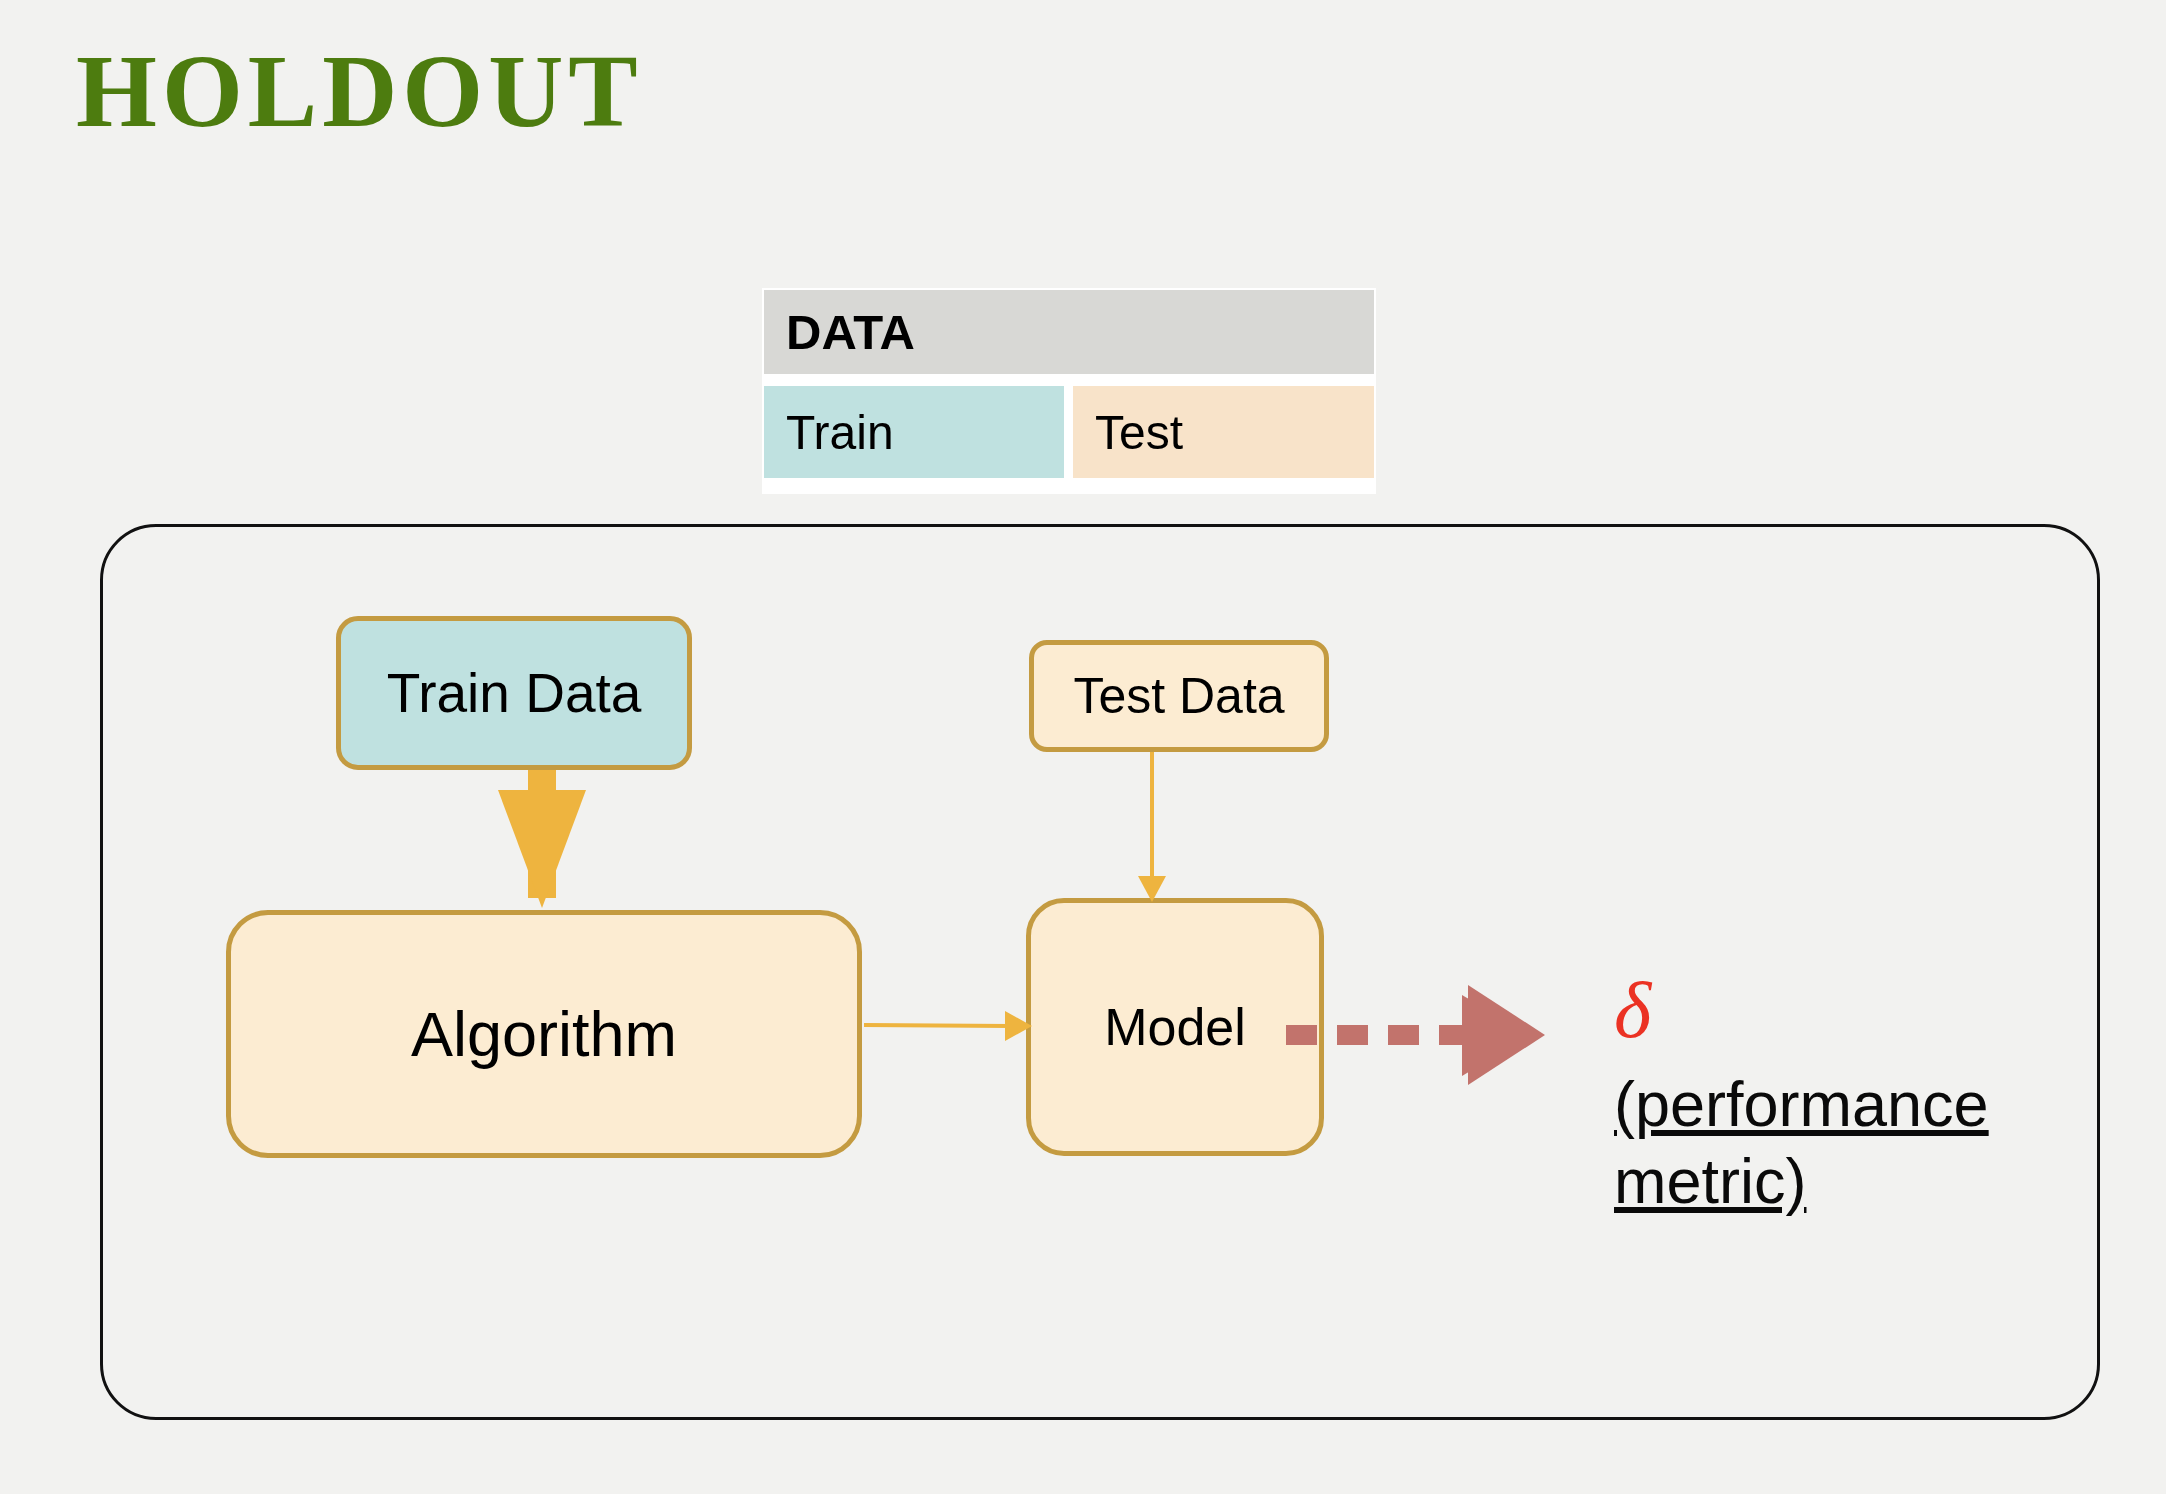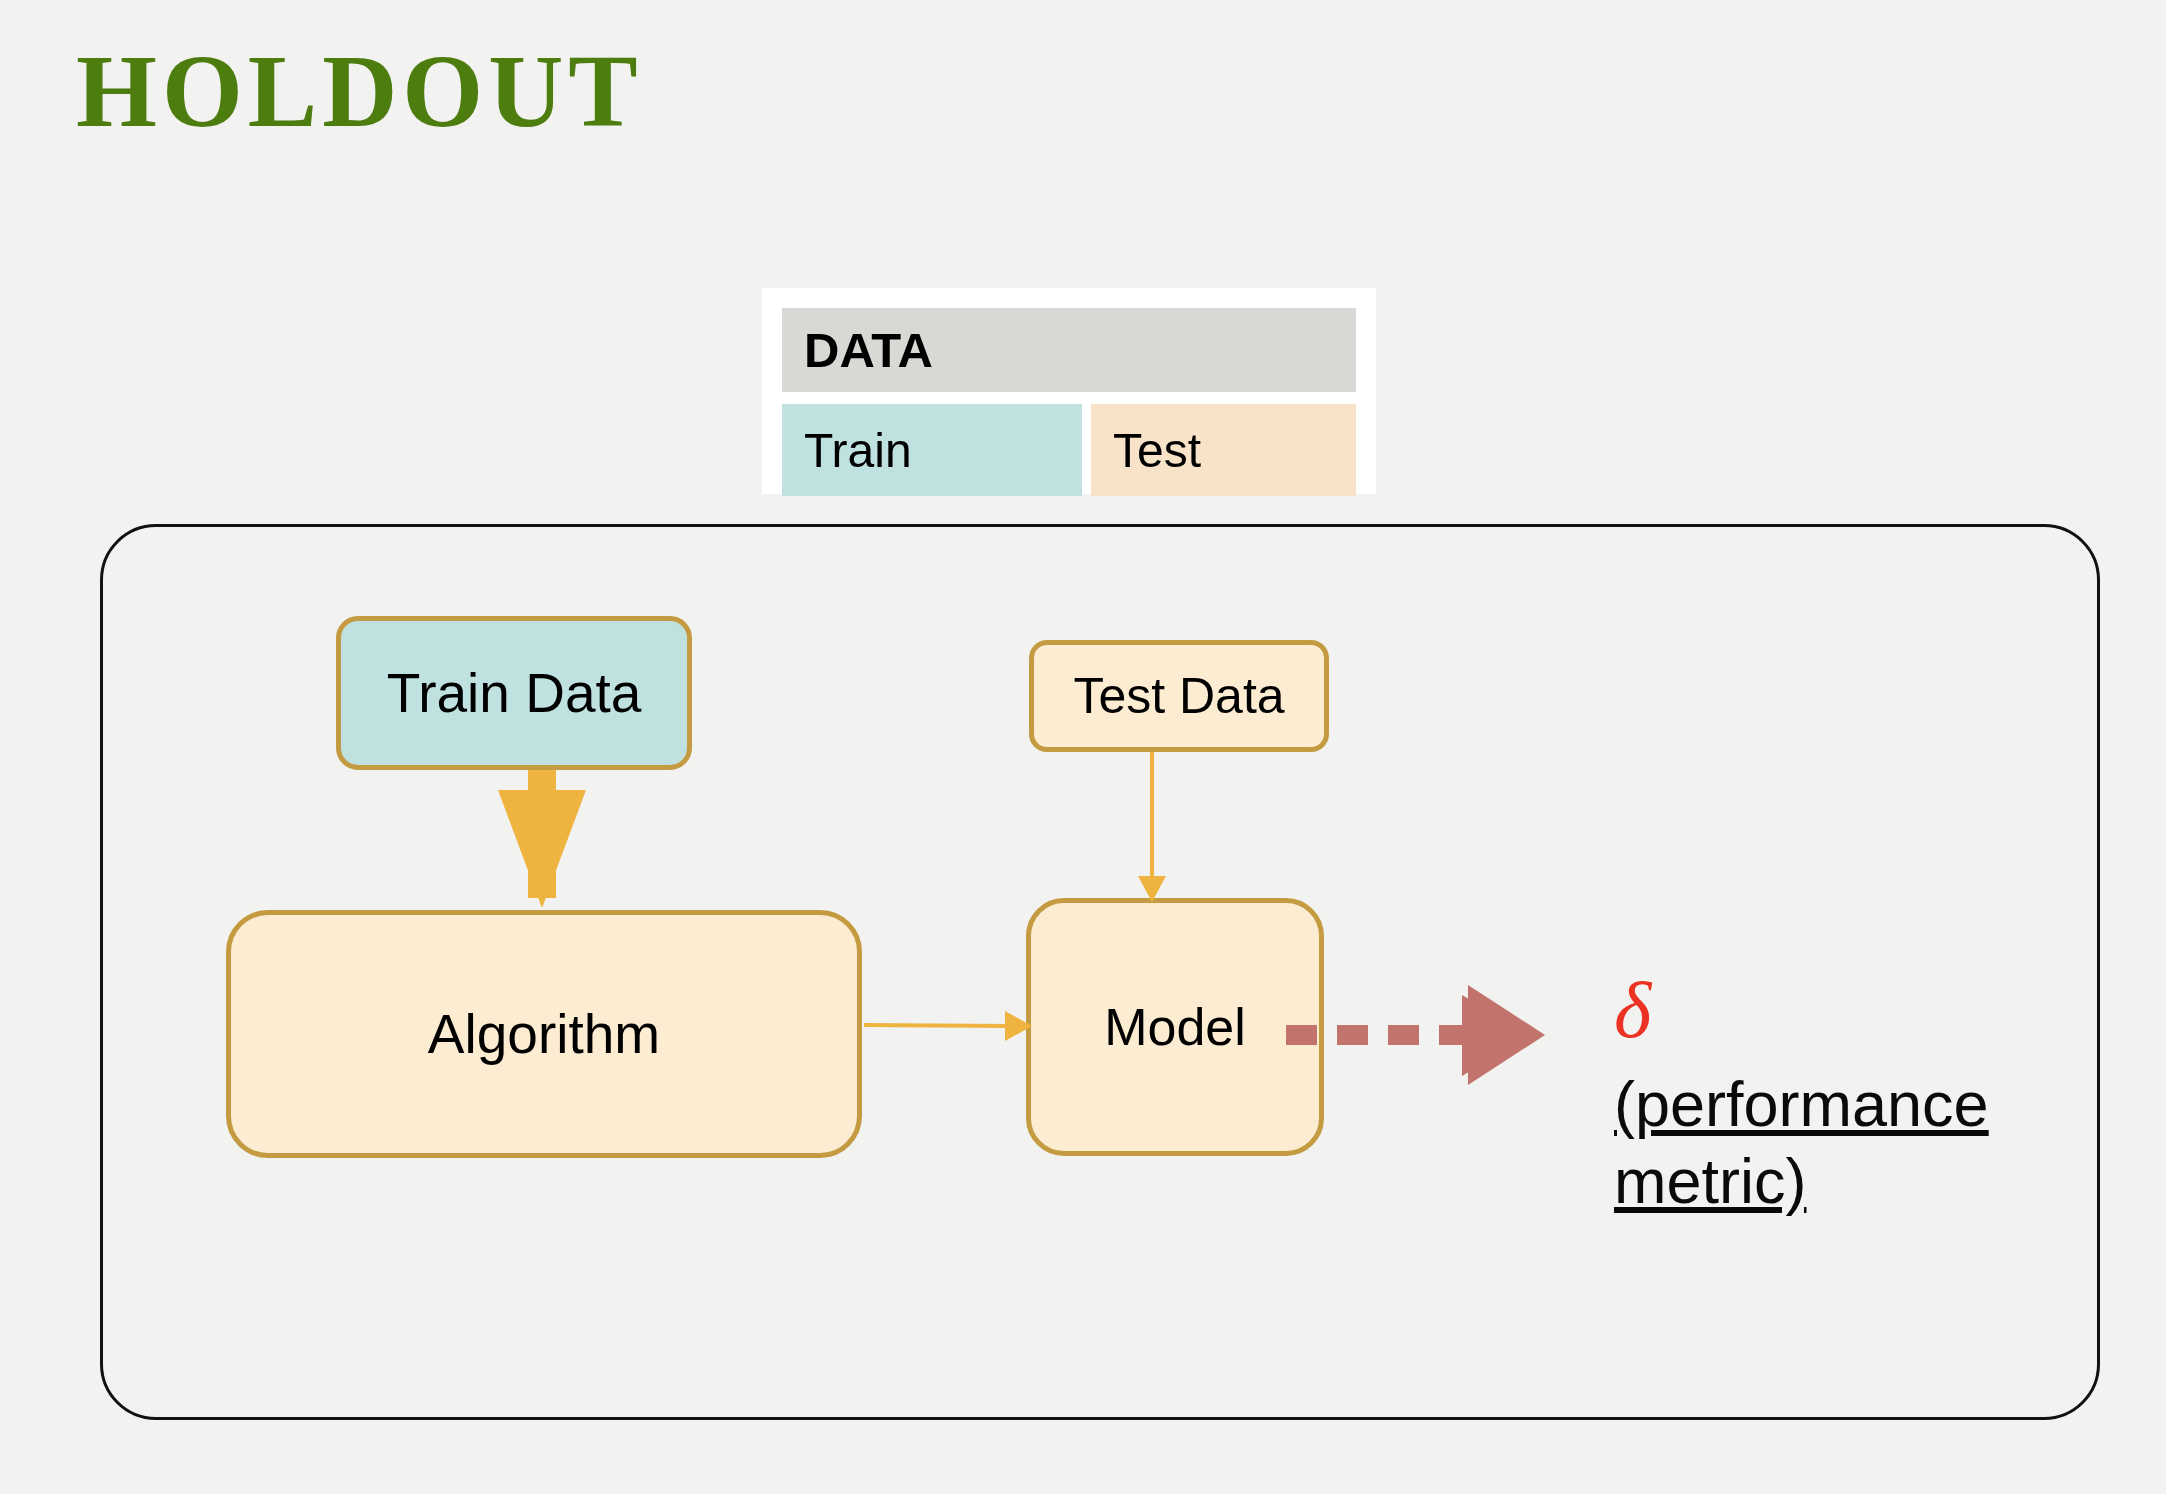--- a/index.html
+++ b/index.html
@@ -32,21 +32,21 @@
 
   
   #data-table {
     position: absolute;
     left: 762px;
     top: 288px;
     width: 614px;
     height: 206px;
     background: #ffffff;
     box-sizing: border-box;
-    padding: 20px;
+    padding: 2px;
   }
   #data-header-row {
     width: 100%;
     height: 84px;
     background: #d8d8d5;
     box-sizing: border-box;
     display: flex;
     align-items: center;
     padding-left: 22px;
   }
@@ -124,21 +124,21 @@
     font-size: 50px;
   }
   #box-algorithm {
     left: 226px;
     top: 910px;
     width: 636px;
     height: 248px;
     background: #fcecd2;
     border: 5px solid #c49b41;
     border-radius: 42px;
-    font-size: 55px;
+    font-size: 63px;
   }
   #box-model {
     left: 1026px;
     top: 898px;
     width: 298px;
     height: 258px;
     background: #fcecd2;
     border: 5px solid #c49b41;
     border-radius: 38px;
     font-size: 52px;

